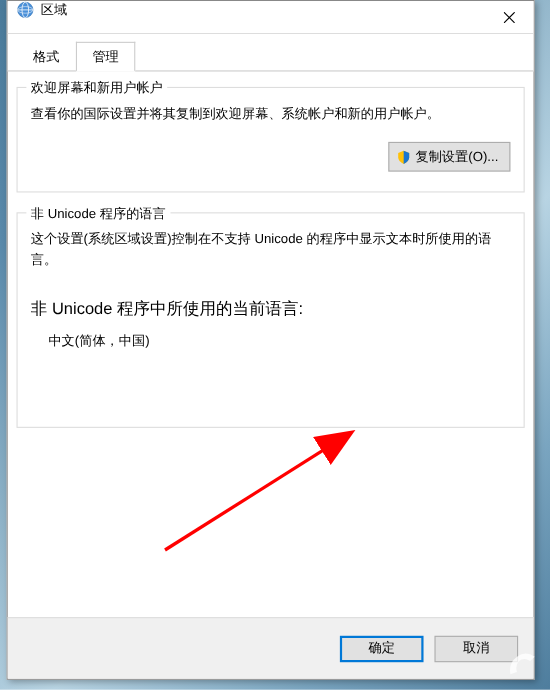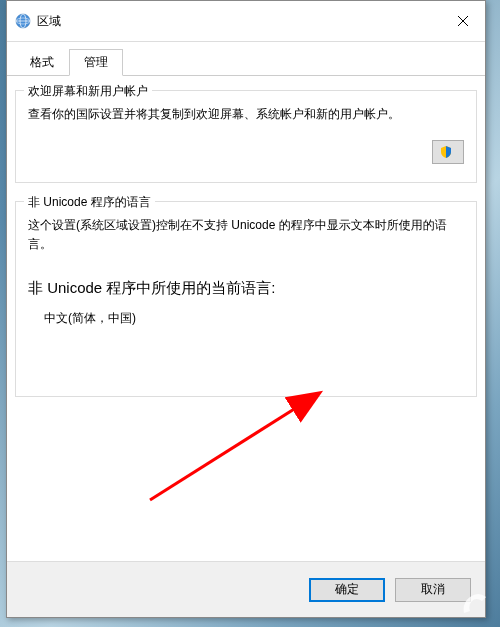--- a/index.html
+++ b/index.html
@@ -1,18 +1,18 @@
 <!DOCTYPE html>
 <html><head>
 <meta charset="utf-8">
 <style>
 * { box-sizing: border-box; margin: 0; padding: 0; font-family: "Microsoft YaHei", "Segoe UI", sans-serif; }
 body { width: 500px; height: 627px; background: linear-gradient(135deg, #4a7a9a 0%, #5a8aab 20%, #8aafc5 40%, #b8d4e3 60%, #7aa5c0 80%, #4e7d9d 100%); position: relative; overflow: hidden; }
 .dialog { position: absolute; left: 6px; top: 0; width: 480px; height: 618px; background: #fff; border: 1px solid #888; box-shadow: 2px 2px 6px rgba(0,0,0,0.3); }
-.titlebar { height: 41px; display: flex; align-items: center; padding: 0 0 0 8px; background: #fff; border-bottom: 1px solid #ddd; }
+.titlebar { height: 30px; display: flex; align-items: flex-start; padding: 0 0 0 8px; background: #fff; border-bottom: 1px solid #ddd; }
 .titlebar-icon { width: 16px; height: 16px; margin-right: 6px; }
 .titlebar-title { font-size: 12px; flex: 1; color: #000; }
 .close-btn { width: 44px; height: 30px; display: flex; align-items: center; justify-content: center; cursor: default; }
 .tabs { display: flex; padding: 6px 8px 0 8px; border-bottom: 1px solid #ccc; background: #fff; }
 .tab { padding: 4px 14px; font-size: 12px; border: 1px solid #ccc; border-bottom: none; background: #f0f0f0; margin-right: 0; position: relative; top: 1px; cursor: default; }
 .tab.active { background: #fff; border-bottom: 1px solid #fff; }
 .tab:not(.active) { border-top-color: transparent; border-left-color: transparent; border-right-color: transparent; background: transparent; }
 .content { padding: 14px 8px; font-size: 12px; color: #000; }
 .group { border: 1px solid #ddd; margin-bottom: 18px; padding: 14px 12px 14px 12px; position: relative; }
 .group-title { position: absolute; top: -8px; left: 8px; background: #fff; padding: 0 4px; font-size: 12px; }
@@ -65,20 +65,21 @@
       <div class="group-title">欢迎屏幕和新用户帐户</div>
       <div class="group-text">查看你的国际设置并将其复制到欢迎屏幕、系统帐户和新的用户帐户。</div>
       <div class="btn-row">
         <button class="shield-btn">
           <span class="shield-icon">
             <svg viewBox="0 0 14 14">
                 <path d="M7 1 L12 3 L12 7 Q12 11 7 13 Q2 11 2 7 L2 3 Z" fill="#ffc107"></path>
                 <path d="M7 1 L12 3 L12 7 Q12 11 7 13 L7 1 Z" fill="#1976d2"></path>
               </svg>
           </span>
+          <span>复制设置(O)...</span>
         </button>
       </div>
     </div>
 
     <div class="group second-group">
       <div class="group-title">非 Unicode 程序的语言</div>
       <div class="group-text">这个设置(系统区域设置)控制在不支持 Unicode 的程序中显示文本时所使用的语言。</div>
       <div class="label-line">非 Unicode 程序中所使用的当前语言:</div>
       <div class="value-line">中文(简体，中国)</div>
     </div>

